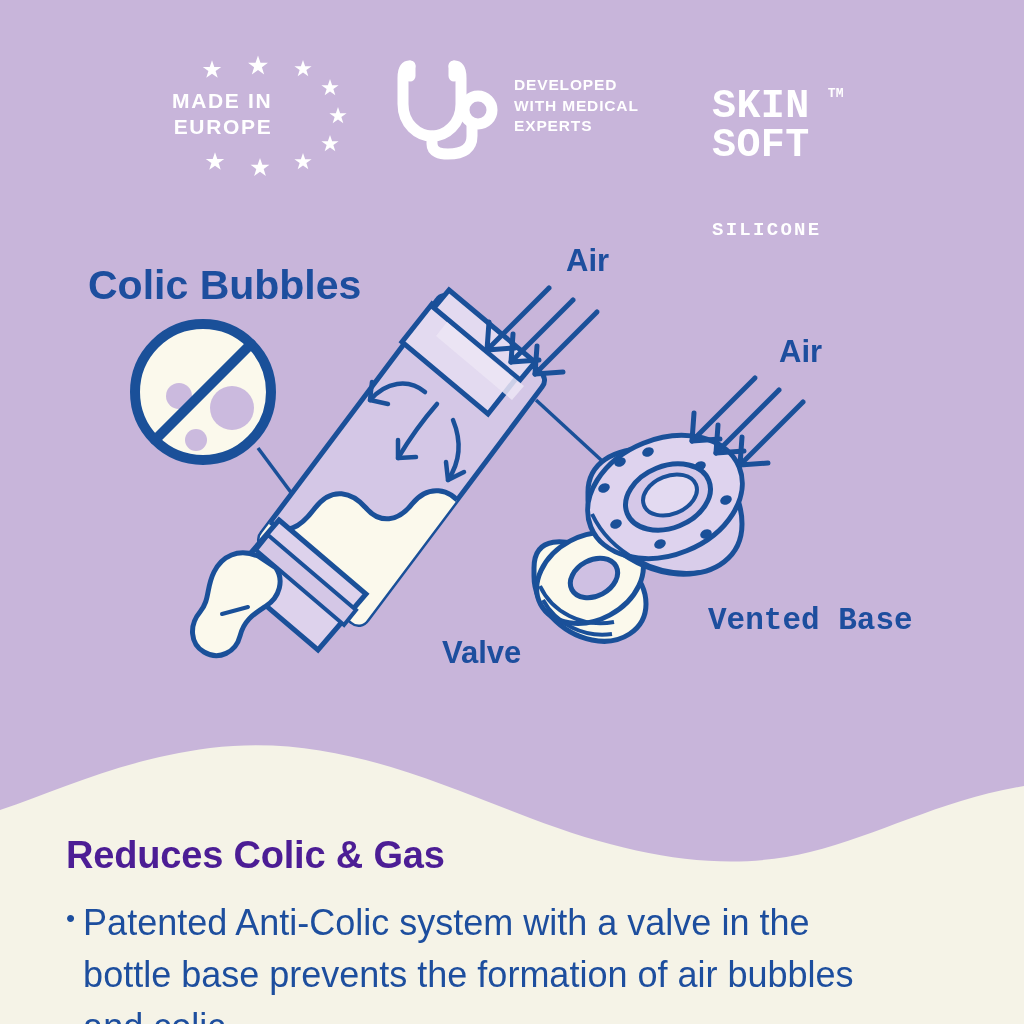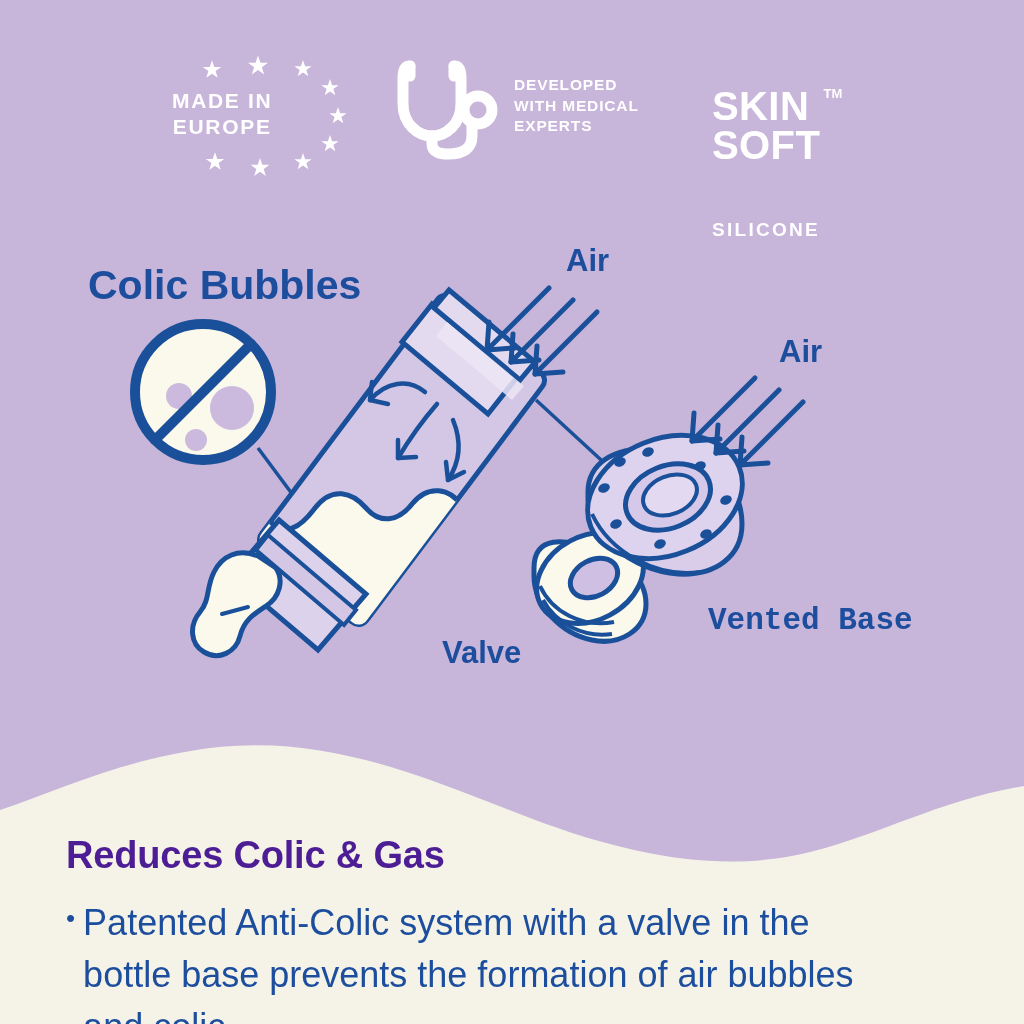--- a/index.html
+++ b/index.html
@@ -32,33 +32,33 @@
     width: 1024px;
     height: 140px;
   }
   .badge {
     position: absolute;
     display: flex;
     align-items: center;
   }
   #badge-made-in-europe { left: 160px; top: 8px; }
   #badge-medical        { left: 392px; top: 12px; }
-  #badge-skinsoft       { left: 712px; top: 8px; }
+  #badge-skinsoft       { left: 712px; top: 8px; font-family: Liberation Mono, monospace; }
 
   .badge-text {
     color: #ffffff;
     font-weight: bold;
     letter-spacing: 0.06em;
     line-height: 1.25;
     text-transform: uppercase;
   }
   #made-in-europe-text {
     font-size: 21px;
     letter-spacing: 0.08em;
-    text-align: center;
+    text-align: right;
     line-height: 1.22;
     position: absolute;
     left: 12px;
     top: 40px;
     white-space: pre-line;
   }
   #medical-text {
     font-size: 15.5px;
     letter-spacing: 0.055em;
     line-height: 1.35;

